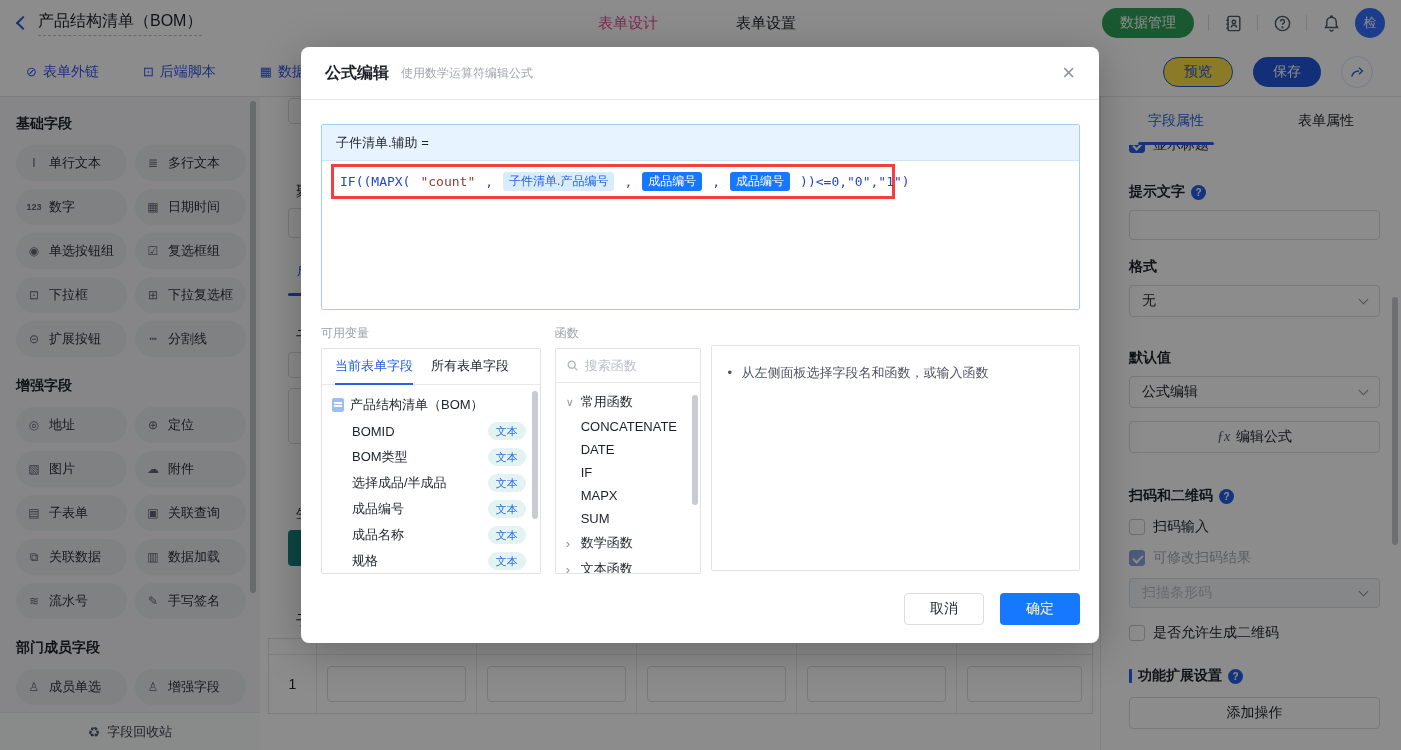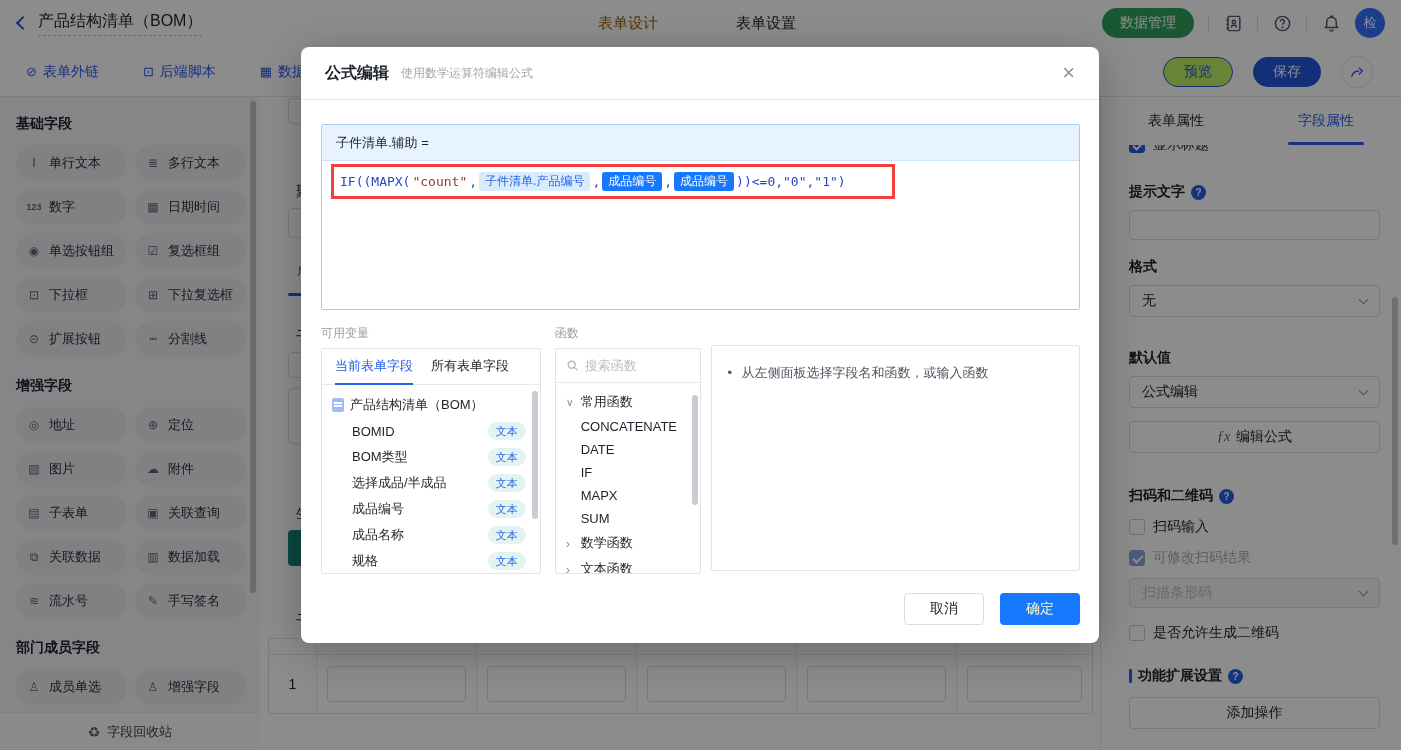--- a/index.html
+++ b/index.html
@@ -6,34 +6,34 @@
   html,body { width:1401px; height:750px; overflow:hidden; }
   body { font-family:"Liberation Sans", sans-serif; color:#1d2129; background:#fff; }
   #app { position:relative; width:1401px; height:750px; }
 
   
   .topbar { position:absolute; left:0; top:0; width:1401px; height:46px; background:#fff; display:flex; align-items:center; }
   .back { width:10px; height:10px; border-left:2px solid #2456d9; border-bottom:2px solid #2456d9; transform:rotate(45deg); margin-left:18px; }
   .doc-title { font-size:16px; margin-left:10px; padding-bottom:3px; border-bottom:1px dashed #c0c4cc; }
   .nav-tabs { position:absolute; left:598px; top:0; height:46px; display:flex; align-items:center; gap:78px; font-size:15px; }
   .nav-tab { color:#1d2129; cursor:pointer; }
-  .nav-tab.active { color:#a16207; }
+  .nav-tab.active { color:#ec4899; }
   .topbar-right { position:absolute; right:16px; top:0; height:46px; display:flex; align-items:center; gap:14px; }
   .btn-green { background:#2ea158; color:#fff; font-size:14px; height:30px; padding:0 18px; border-radius:15px; display:flex; align-items:center; }
   .tb-divider { width:1px; height:16px; background:#d9dce1; }
   .tb-icon { width:20px; height:20px; display:flex; align-items:center; justify-content:center; }
   .avatar { width:30px; height:30px; border-radius:50%; background:#3370ff; color:#fff; font-size:13px; display:flex; align-items:center; justify-content:center; }
 
   
   .toolbar { position:absolute; left:0; top:46px; width:1401px; height:51px; background:#fff; border-bottom:1px solid #e5e6eb; }
   .tool-items { position:absolute; left:26px; top:0; height:51px; display:flex; align-items:center; gap:44px; }
   .tool-item { display:flex; align-items:center; gap:6px; font-size:14px; color:#2f54eb; cursor:pointer; }
   .tool-item .t-icon { font-size:13px; }
   .toolbar-right { position:absolute; right:28px; top:0; height:51px; display:flex; align-items:center; gap:20px; }
-  .btn-preview { height:30px; padding:0 20px; border:1px solid #2456d9; color:#2456d9; border-radius:15px; font-size:14px; display:flex; align-items:center; background:#bef264; }
+  .btn-preview { height:30px; padding:0 20px; border:1px solid #2456d9; color:#2456d9; border-radius:15px; font-size:14px; display:flex; align-items:center; background:#fde047; }
   .btn-save { height:30px; padding:0 20px; background:#2456d9; color:#fff; border-radius:15px; font-size:14px; display:flex; align-items:center; }
   .btn-share { width:32px; height:32px; border-radius:50%; border:1px solid #dbe3f8; background:#fff; display:flex; align-items:center; justify-content:center; }
 
   
   .field-panel { position:absolute; left:0; top:97px; width:260px; height:653px; background:#f4f5f7; overflow:hidden; }
   .fp-inner { padding:16px 14px 0 16px; }
   .fp-title { font-size:14px; font-weight:bold; margin:2px 0 12px 0; }
   .fp-title.mt { margin-top:20px; }
   .fp-grid { display:grid; grid-template-columns:1fr 1fr; gap:8px; }
   .f-btn { height:36px; background:#e9ebef; border-radius:18px; display:flex; align-items:center; padding:0 10px; gap:7px; font-size:13px; color:#2a2f38; cursor:grab; }
@@ -93,21 +93,21 @@
   .m-header { height:53px; display:flex; align-items:center; padding:0 24px; border-bottom:1px solid #e8e9eb; }
   .m-title { font-size:16px; font-weight:bold; }
   .m-sub { font-size:12px; color:#a1a5ad; margin-left:12px; }
   .m-close { margin-left:auto; font-size:22px; color:#8f939b; cursor:pointer; line-height:1; }
   .m-close::after { content:"×"; }
 
   .editor { margin:24px 19px 0 20px; border:1px solid #a9cdf0; border-radius:2px; }
   .editor-head { height:36px; background:#e7f3fe; display:flex; align-items:center; padding:0 14px; font-size:13px; border-bottom:1px solid #cfe4f8; }
   .editor-body { position:relative; height:148px; background:#fff; }
   .red-annotation { position:absolute; left:9px; top:3px; width:564px; height:35px; border:3px solid #f53f3f; display:flex; align-items:center; padding:0 6px; }
-  .code-line { font-family:"DejaVu Sans Mono", monospace; font-size:13px; color:#2448c9; white-space:nowrap; display:flex; align-items:center; gap:2px; }
+  .code-line { font-family:"DejaVu Sans Mono", monospace; font-size:13px; color:#2448c9; white-space:nowrap; display:flex; align-items:center; gap:10px; }
   .tok-str { color:#973937; }
   .chip { border-radius:3px; padding:1px 6px; font-size:12px; font-family:"Liberation Sans", sans-serif; }
   .chip.light { background:#d8ecfc; color:#2560e9; }
   .chip.solid { background:#1677ff; color:#fff; }
 
   .mid-row { display:flex; margin:15px 19px 0 20px; }
   .col-label { font-size:12px; color:#9b9ea6; margin-bottom:6px; }
   .m-box { border:1px solid #e1e3e8; border-radius:2px; background:#fff; height:226px; position:relative; overflow:hidden; }
   .col-vars { width:220px; }
   .col-fns { width:146px; margin-left:14px; }
@@ -362,22 +362,22 @@
           </div>
         <div class="c-td" style="flex:1; border-right:none;">
             <span class="cell-input"></span>
           </div>
       </div>
     </div>
   </div>
 
   <div class="props">
     <div class="props-tabs">
+      <span class="ptab active">字段属性</span>
       <span class="ptab">表单属性</span>
-      <span class="ptab active">字段属性</span>
     </div>
     <div class="props-body">
       <div class="clip-row">
         <div class="cb-row">
           <span class="cb checked"></span>
           <span>显示标题</span>
         </div>
       </div>
 
       <div class="p-label" style="margin-top:22px;">

